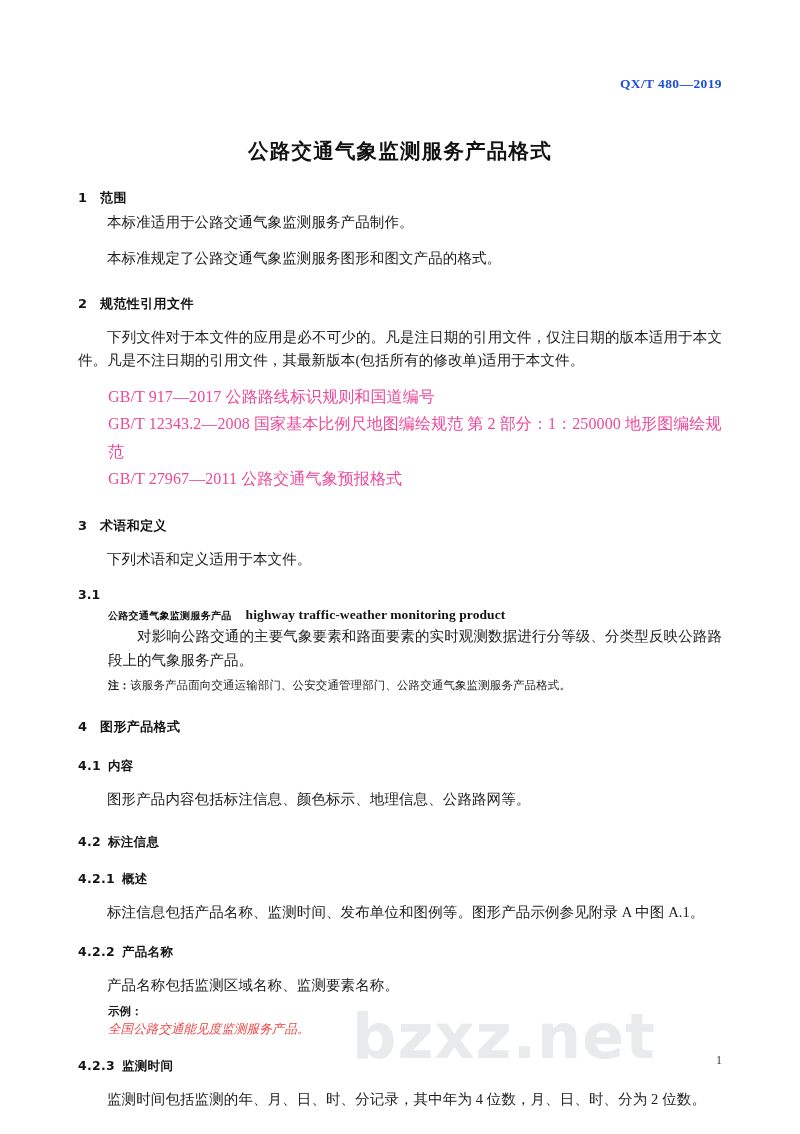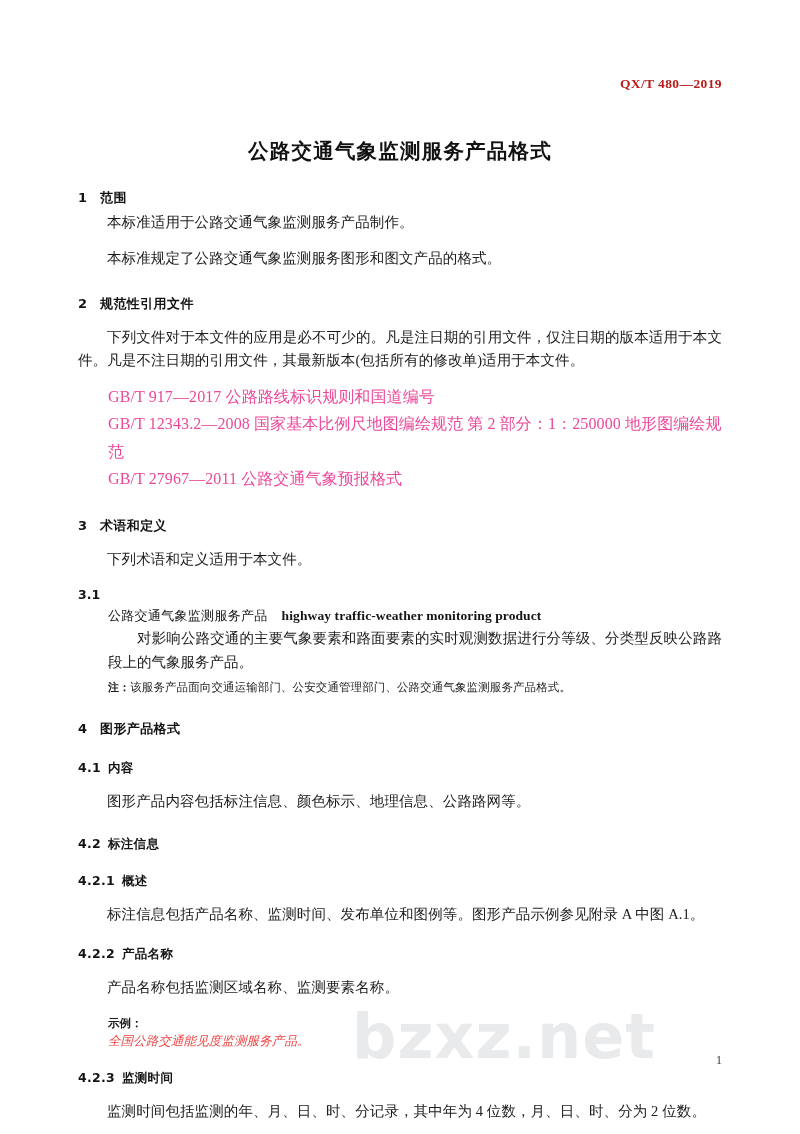--- a/index.html
+++ b/index.html
@@ -43,21 +43,21 @@
   }
 
   
   .doc-header {
     text-align: right;
     font-family: "Liberation Serif", serif;
     font-weight: bold;
     font-size: 13.5px;
     letter-spacing: 0.4px;
     padding-top: 76px;
-    color: #b91c1c;
+    color: #1d4ed8;
   }
 
   
   .doc-title {
     text-align: center;
     font-family: "DejaVu Sans", "Liberation Sans", sans-serif;
     font-weight: bold;
     font-size: 20.5px;
     letter-spacing: 1.2px;
     margin-top: 45px;
@@ -126,22 +126,22 @@
     margin-top: 16px;
   }
   .term-line {
     margin-top: 5px;
     padding-left: 30px;
     font-size: 14px;
     color: #141414;
   }
   .term-cn {
     font-family: "DejaVu Sans", "Liberation Sans", sans-serif;
-    font-weight: normal;
-    font-size: 13px;
+    font-weight: bold;
+    font-size: 10px;
     letter-spacing: 0.3px;
   }
   .term-en {
     font-family: "Liberation Serif", serif;
     font-weight: bold;
     font-size: 13.5px;
     margin-left: 14px;
     letter-spacing: 0.1px;
   }
   .term-def {
@@ -163,21 +163,21 @@
   }
   .note .note-label {
     font-family: "DejaVu Sans", "Liberation Sans", sans-serif;
     font-weight: bold;
     font-size: 11px;
   }
 
   
   .example-label {
     padding-left: 30px;
-    margin-top: 16px;
+    margin-top: 6px;
     font-family: "DejaVu Sans", "Liberation Sans", sans-serif;
     font-weight: bold;
     font-size: 11.5px;
     color: #1a1a1a;
   }
   .example-text {
     padding-left: 30px;
     margin-top: 2px;
     font-size: 12.5px;
     font-style: italic;

